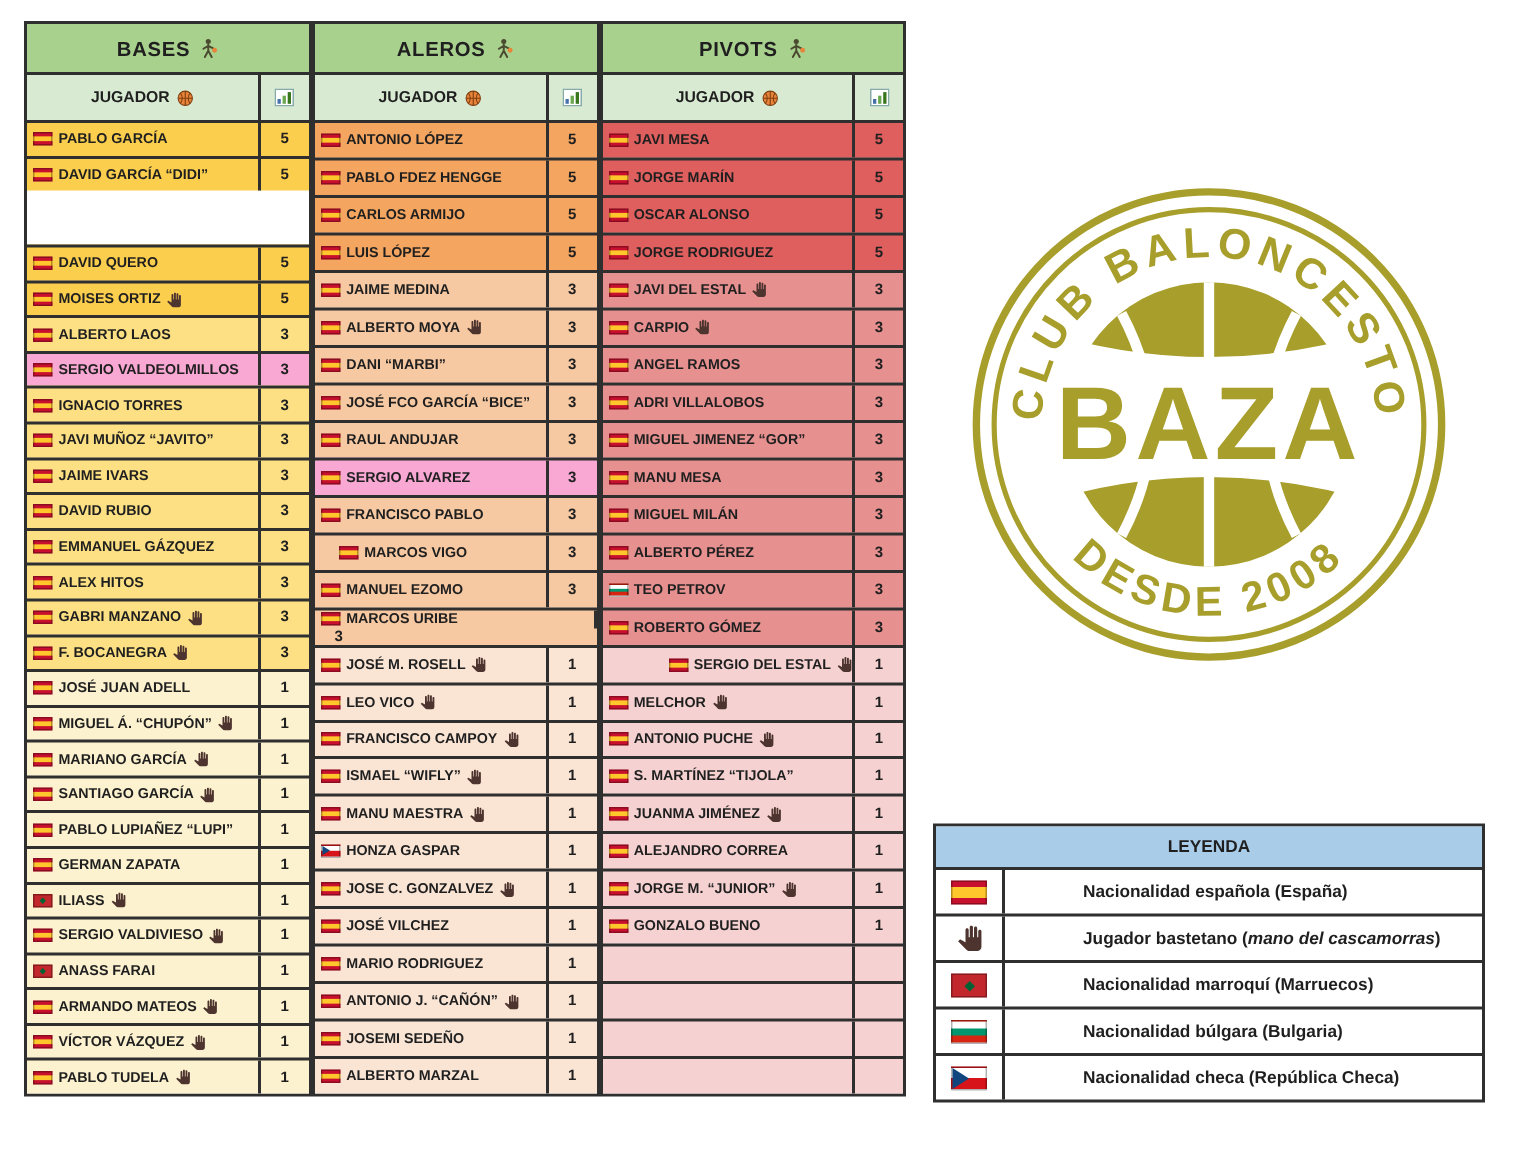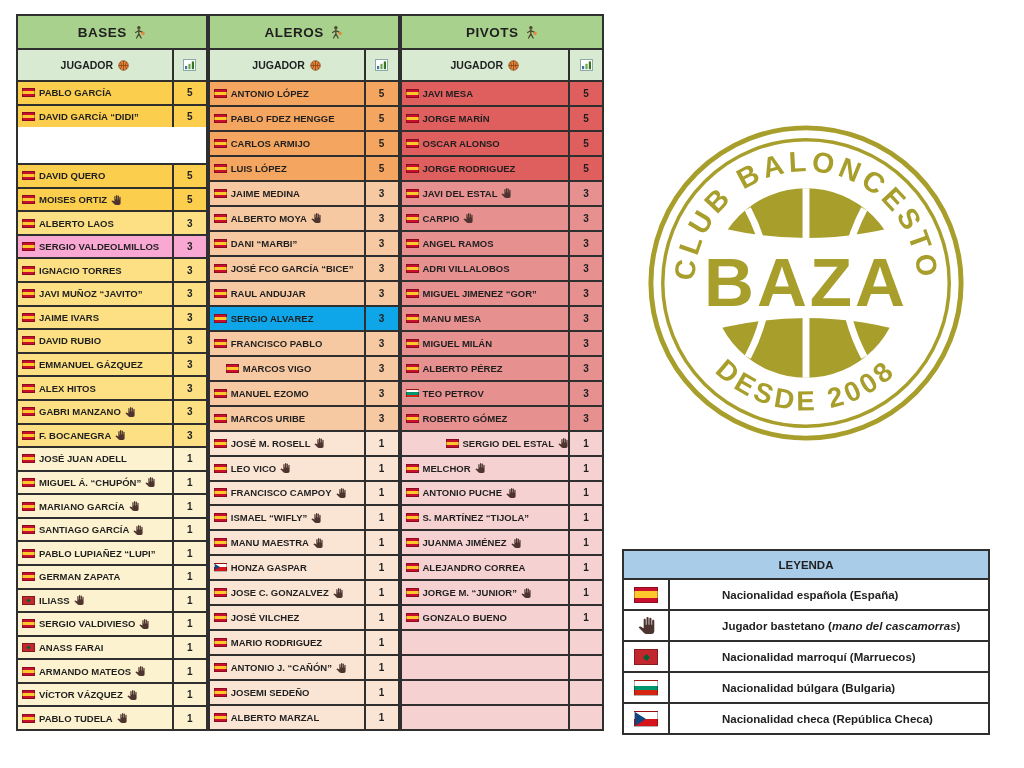--- a/index.html
+++ b/index.html
@@ -392,21 +392,21 @@
           </div>
           <div class="rlvl">3</div>
         </div>
         <div class="row" style="background: rgb(247, 201, 162);">
           <div class="rname">
             <span class="flag f-es"></span>
             <span>RAUL ANDUJAR</span>
           </div>
           <div class="rlvl">3</div>
         </div>
-        <div class="row" style="background: #0ea5e9;">
+        <div class="row" style="background: #f9a8d4;">
           <div class="rname">
             <span class="flag f-es"></span>
             <span>SERGIO ALVAREZ</span>
           </div>
           <div class="rlvl">3</div>
         </div>
         <div class="row" style="background: rgb(247, 201, 162);">
           <div class="rname">
             <span class="flag f-es"></span>
             <span>FRANCISCO PABLO</span>
@@ -420,21 +420,21 @@
           </div>
           <div class="rlvl">3</div>
         </div>
         <div class="row" style="background: rgb(247, 201, 162);">
           <div class="rname">
             <span class="flag f-es"></span>
             <span>MANUEL EZOMO</span>
           </div>
           <div class="rlvl">3</div>
         </div>
-        <div class="row" style="background: rgb(247, 201, 162);">
+        <div class="row" style="background: rgb(247, 201, 162); flex-direction: column;">
           <div class="rname">
             <span class="flag f-es"></span>
             <span>MARCOS URIBE</span>
           </div>
           <div class="rlvl">3</div>
         </div>
         <div class="row" style="background: rgb(250, 229, 213);">
           <div class="rname">
             <span class="flag f-es"></span>
             <span>JOSÉ M. ROSELL</span>

